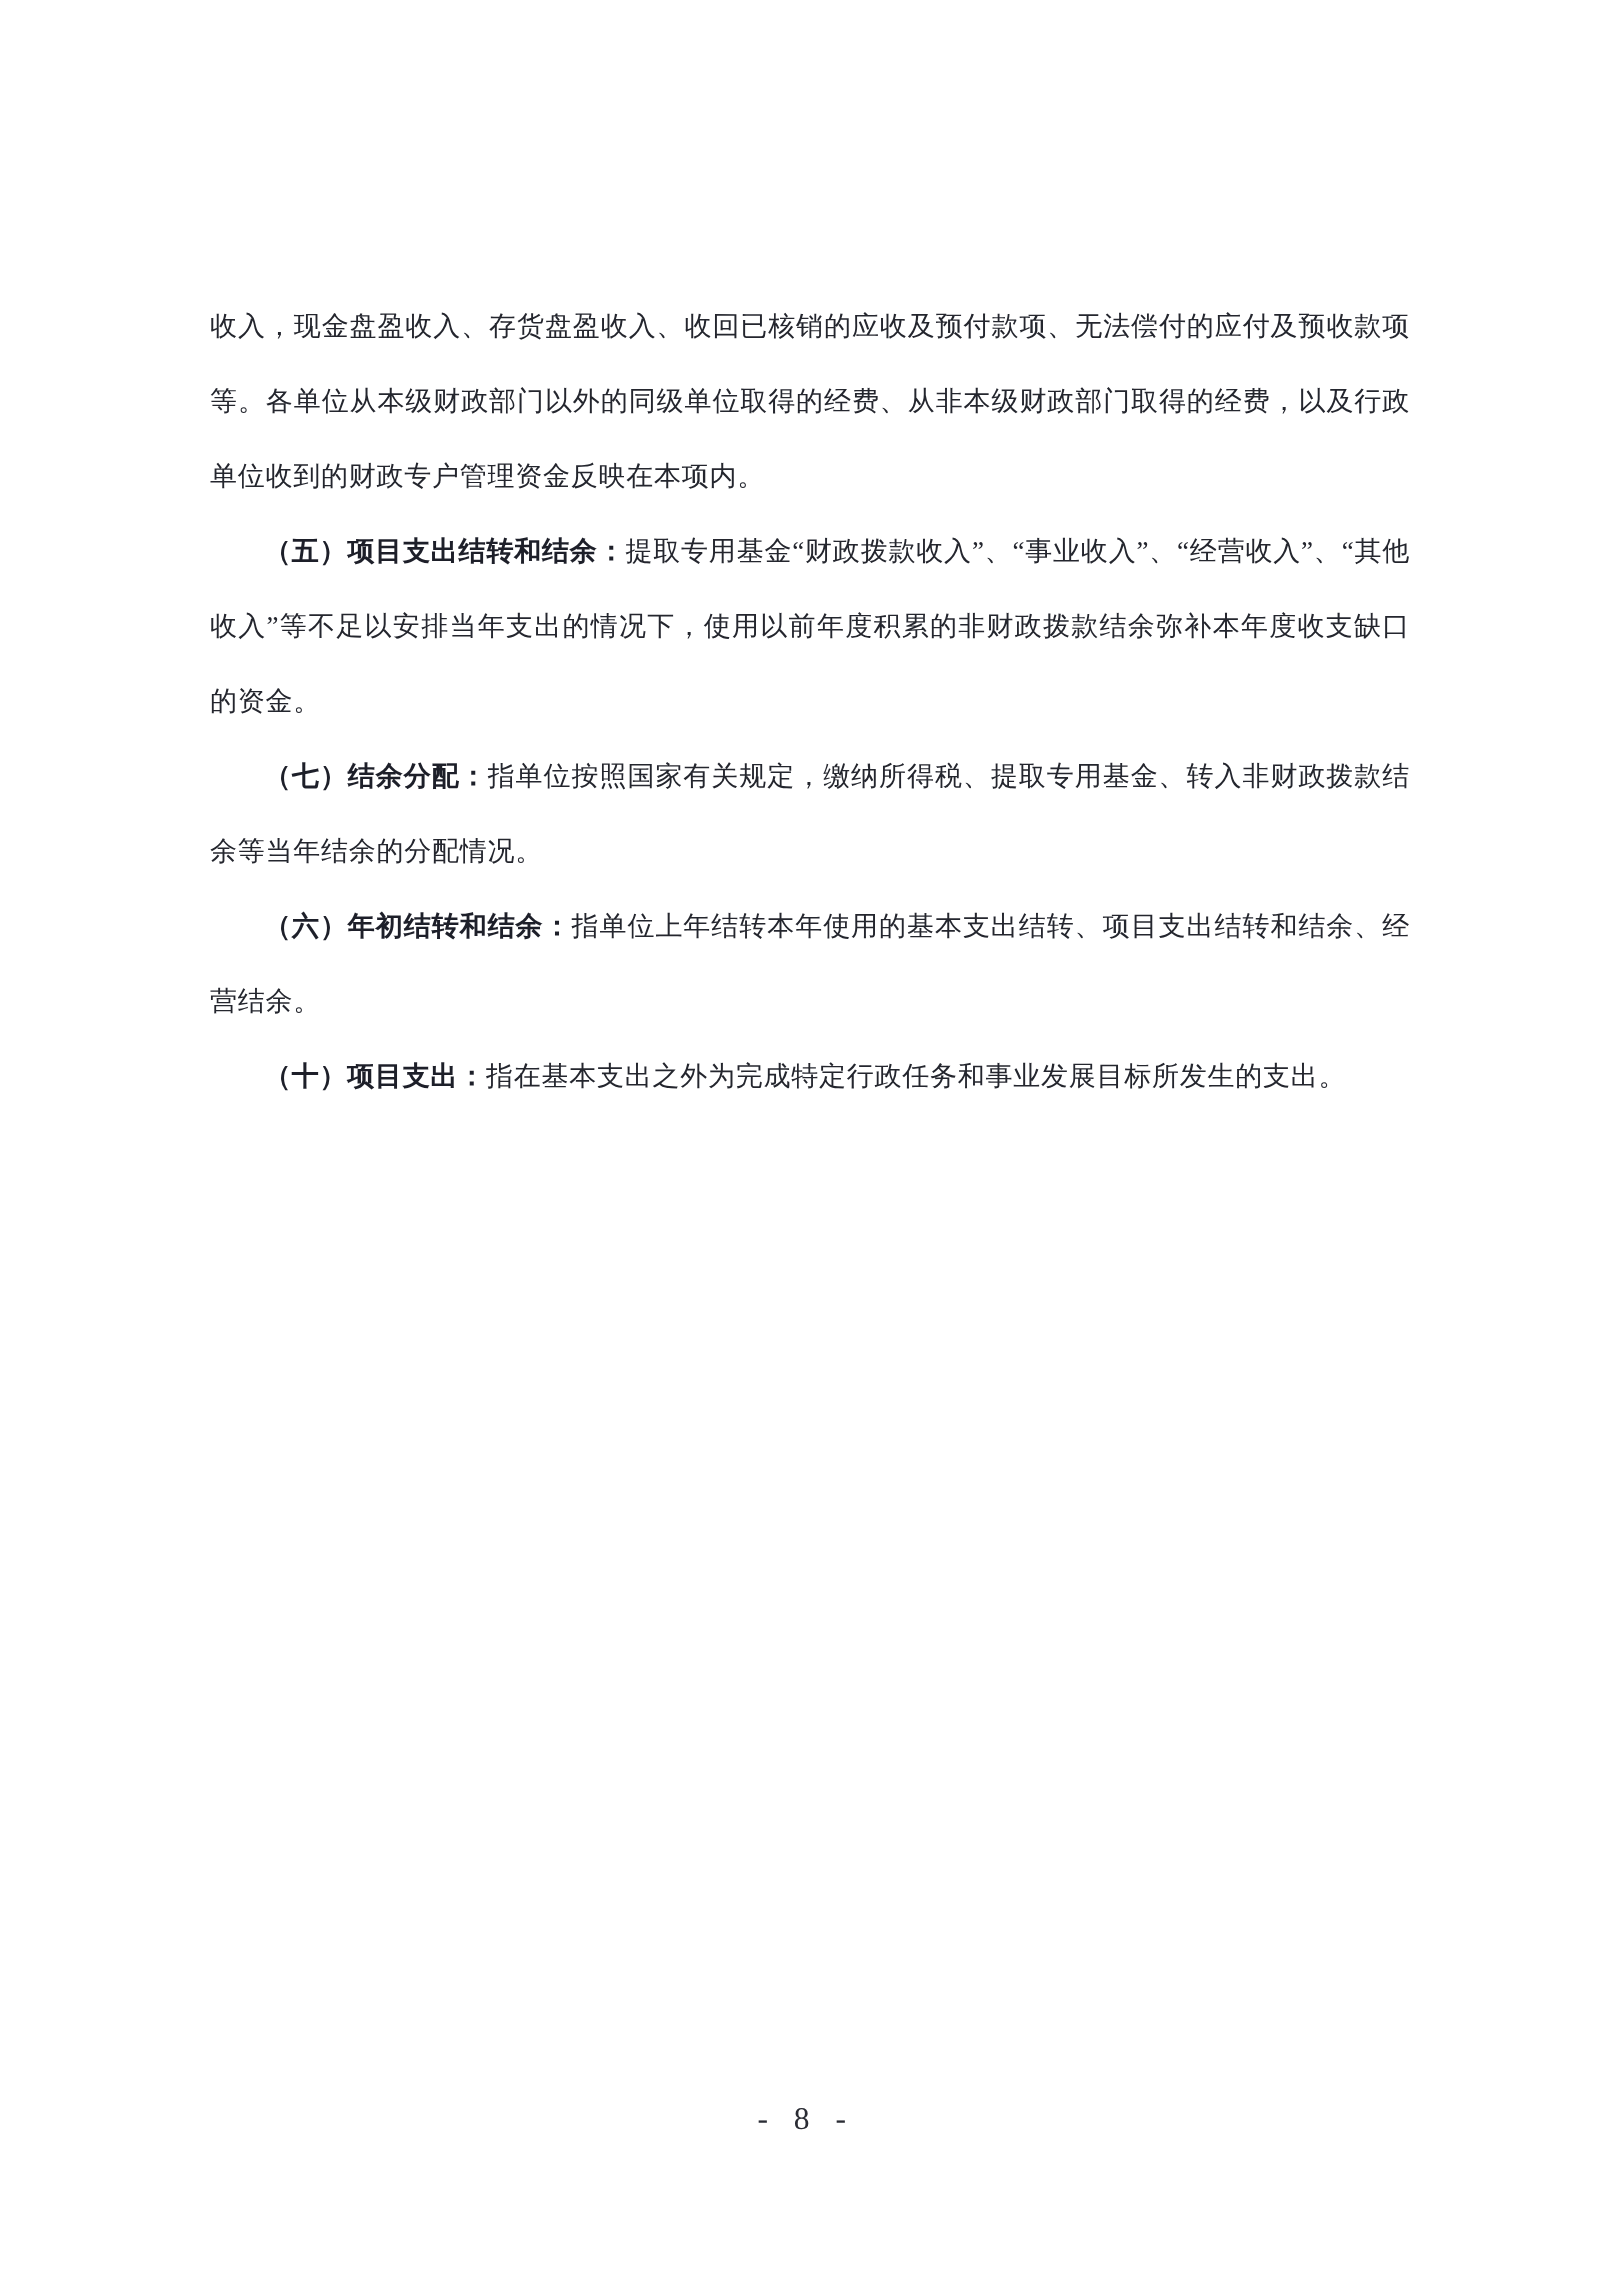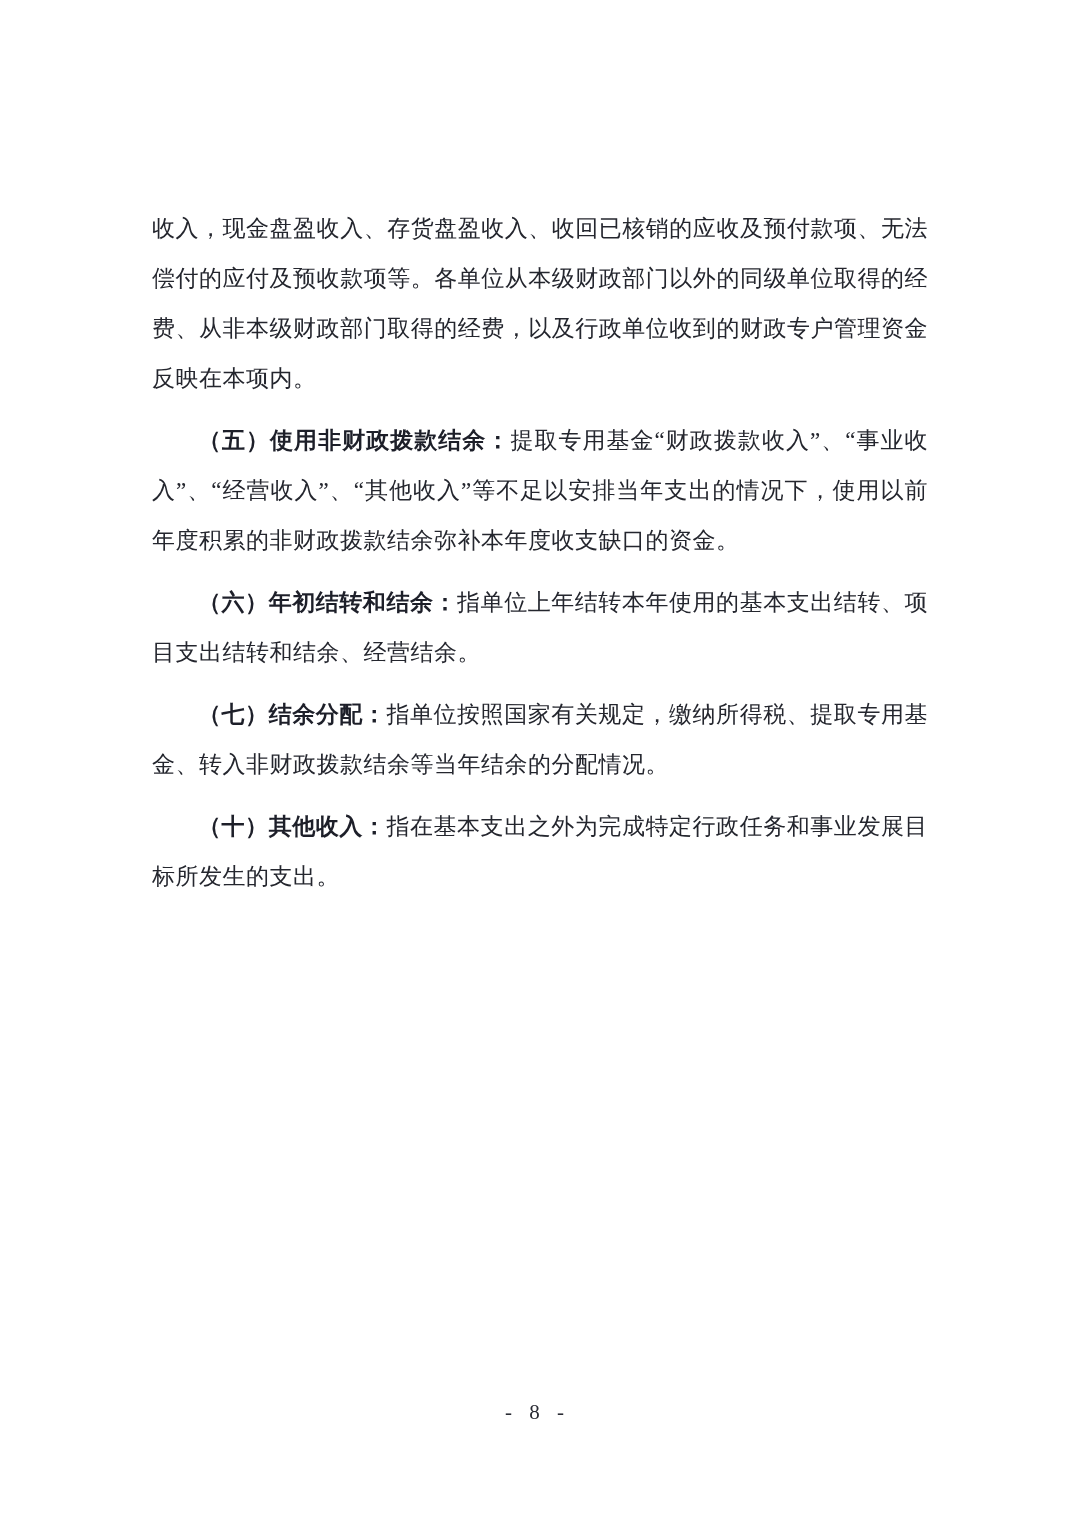--- a/index.html
+++ b/index.html
@@ -17,23 +17,23 @@
     font-family: "Liberation Serif", "DejaVu Serif", serif;
     color: #24262e;
   }
   .content {
     position: absolute;
     left: 140px;
     top: 192px;
     width: 800px;
   }
   .content p {
-    margin: 12px;
+    margin: 0;
     padding: 0;
-    font-size: 23px;
+    font-size: 18px;
     line-height: 50px;
     text-align: justify;
     text-justify: inter-character;
     letter-spacing: 0.5px;
     color: #24262e;
   }
   .content p.indent {
     text-indent: 2em;
   }
   .para-lead {
@@ -54,19 +54,19 @@
     color: #2a2c34;
     font-family: "Liberation Serif", "DejaVu Serif", serif;
   }
 </style>
 </head>
 <body>
 
 <div class="page">
   <div class="content" id="content">
       <p><span class="para-lead"></span><span class="para-body">收入，现金盘盈收入、存货盘盈收入、收回已核销的应收及预付款项、无法偿付的应付及预收款项等。各单位从本级财政部门以外的同级单位取得的经费、从非本级财政部门取得的经费，以及行政单位收到的财政专户管理资金反映在本项内。</span></p>
-      <p class="indent"><span class="para-lead">（五）使用非财政拨款结余：</span><span class="para-body">提取专用基金“财政拨款收入”、“事业收入”、“经营收入”、“其他收入”等不足以安排当年支出的情况下，使用以前年度积累的非财政拨款结余弥补本年度收支缺口的资金。</span></p>
+      <p class="indent"><span class="para-lead">（五）项目支出结转和结余：</span><span class="para-body">提取专用基金“财政拨款收入”、“事业收入”、“经营收入”、“其他收入”等不足以安排当年支出的情况下，使用以前年度积累的非财政拨款结余弥补本年度收支缺口的资金。</span></p>
+      <p class="indent"><span class="para-lead">（七）结余分配：</span><span class="para-body">指单位按照国家有关规定，缴纳所得税、提取专用基金、转入非财政拨款结余等当年结余的分配情况。</span></p>
       <p class="indent"><span class="para-lead">（六）年初结转和结余：</span><span class="para-body">指单位上年结转本年使用的基本支出结转、项目支出结转和结余、经营结余。</span></p>
-      <p class="indent"><span class="para-lead">（七）结余分配：</span><span class="para-body">指单位按照国家有关规定，缴纳所得税、提取专用基金、转入非财政拨款结余等当年结余的分配情况。</span></p>
-      <p class="indent"><span class="para-lead">（十）其他收入：</span><span class="para-body">指在基本支出之外为完成特定行政任务和事业发展目标所发生的支出。</span></p>
+      <p class="indent"><span class="para-lead">（十）项目支出：</span><span class="para-body">指在基本支出之外为完成特定行政任务和事业发展目标所发生的支出。</span></p>
     </div>
   <div class="footer">- 8 -</div>
 </div>
 
 </body></html>

